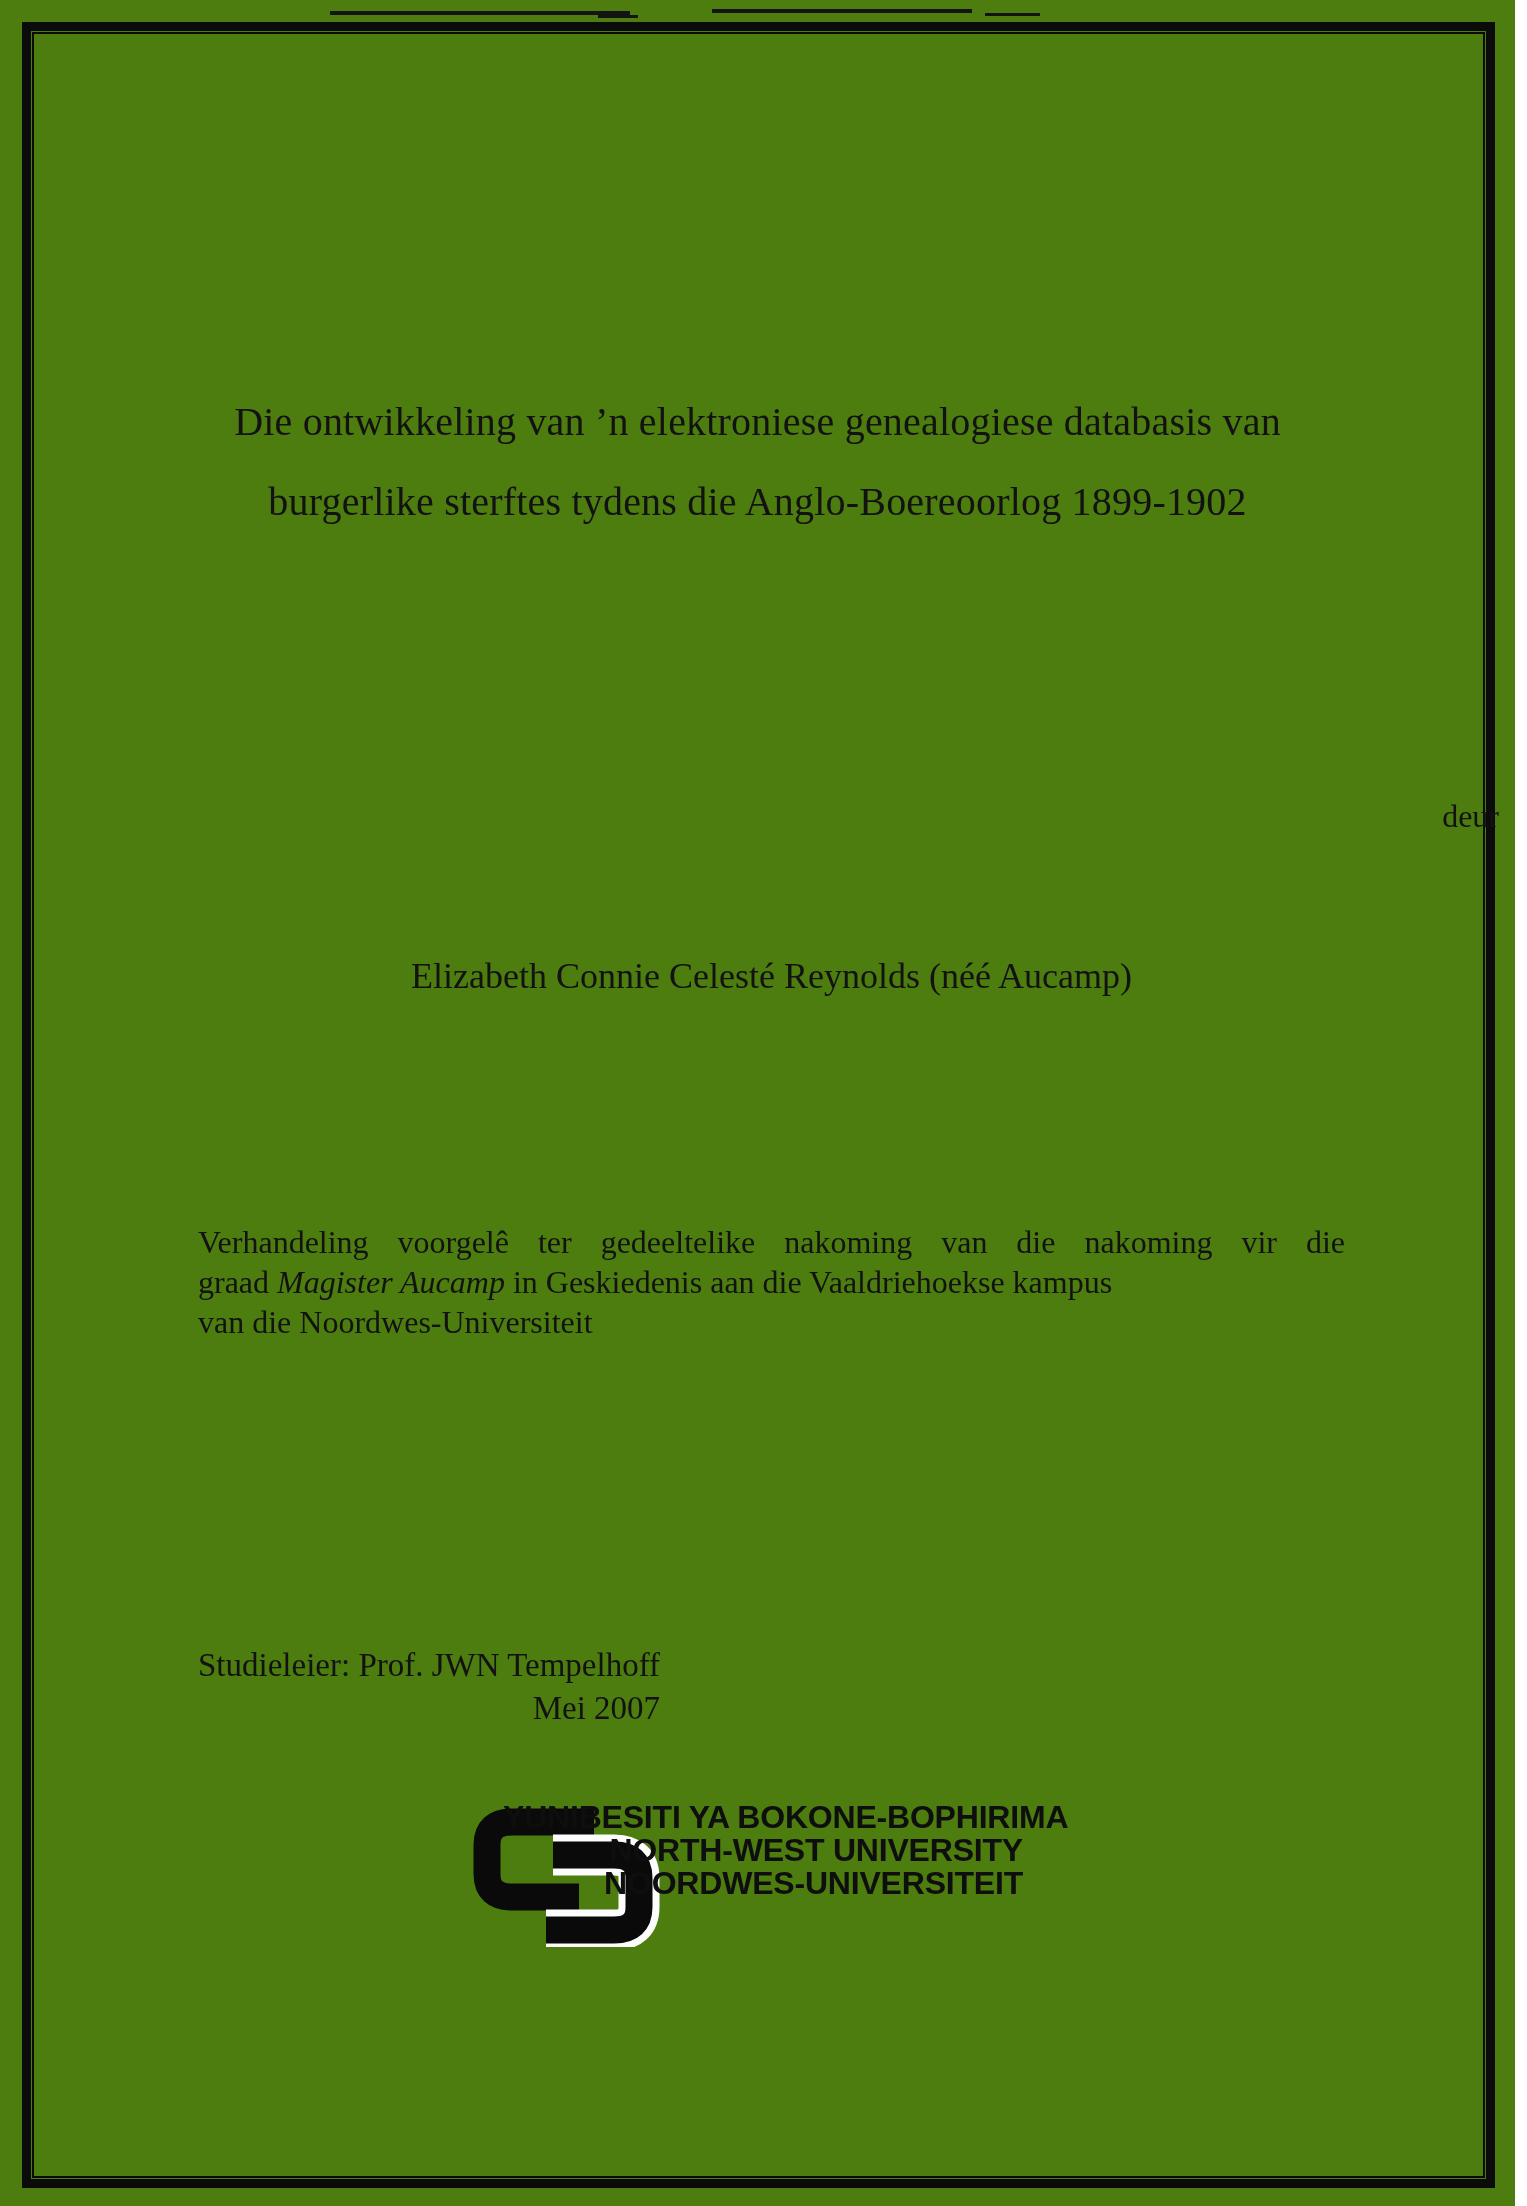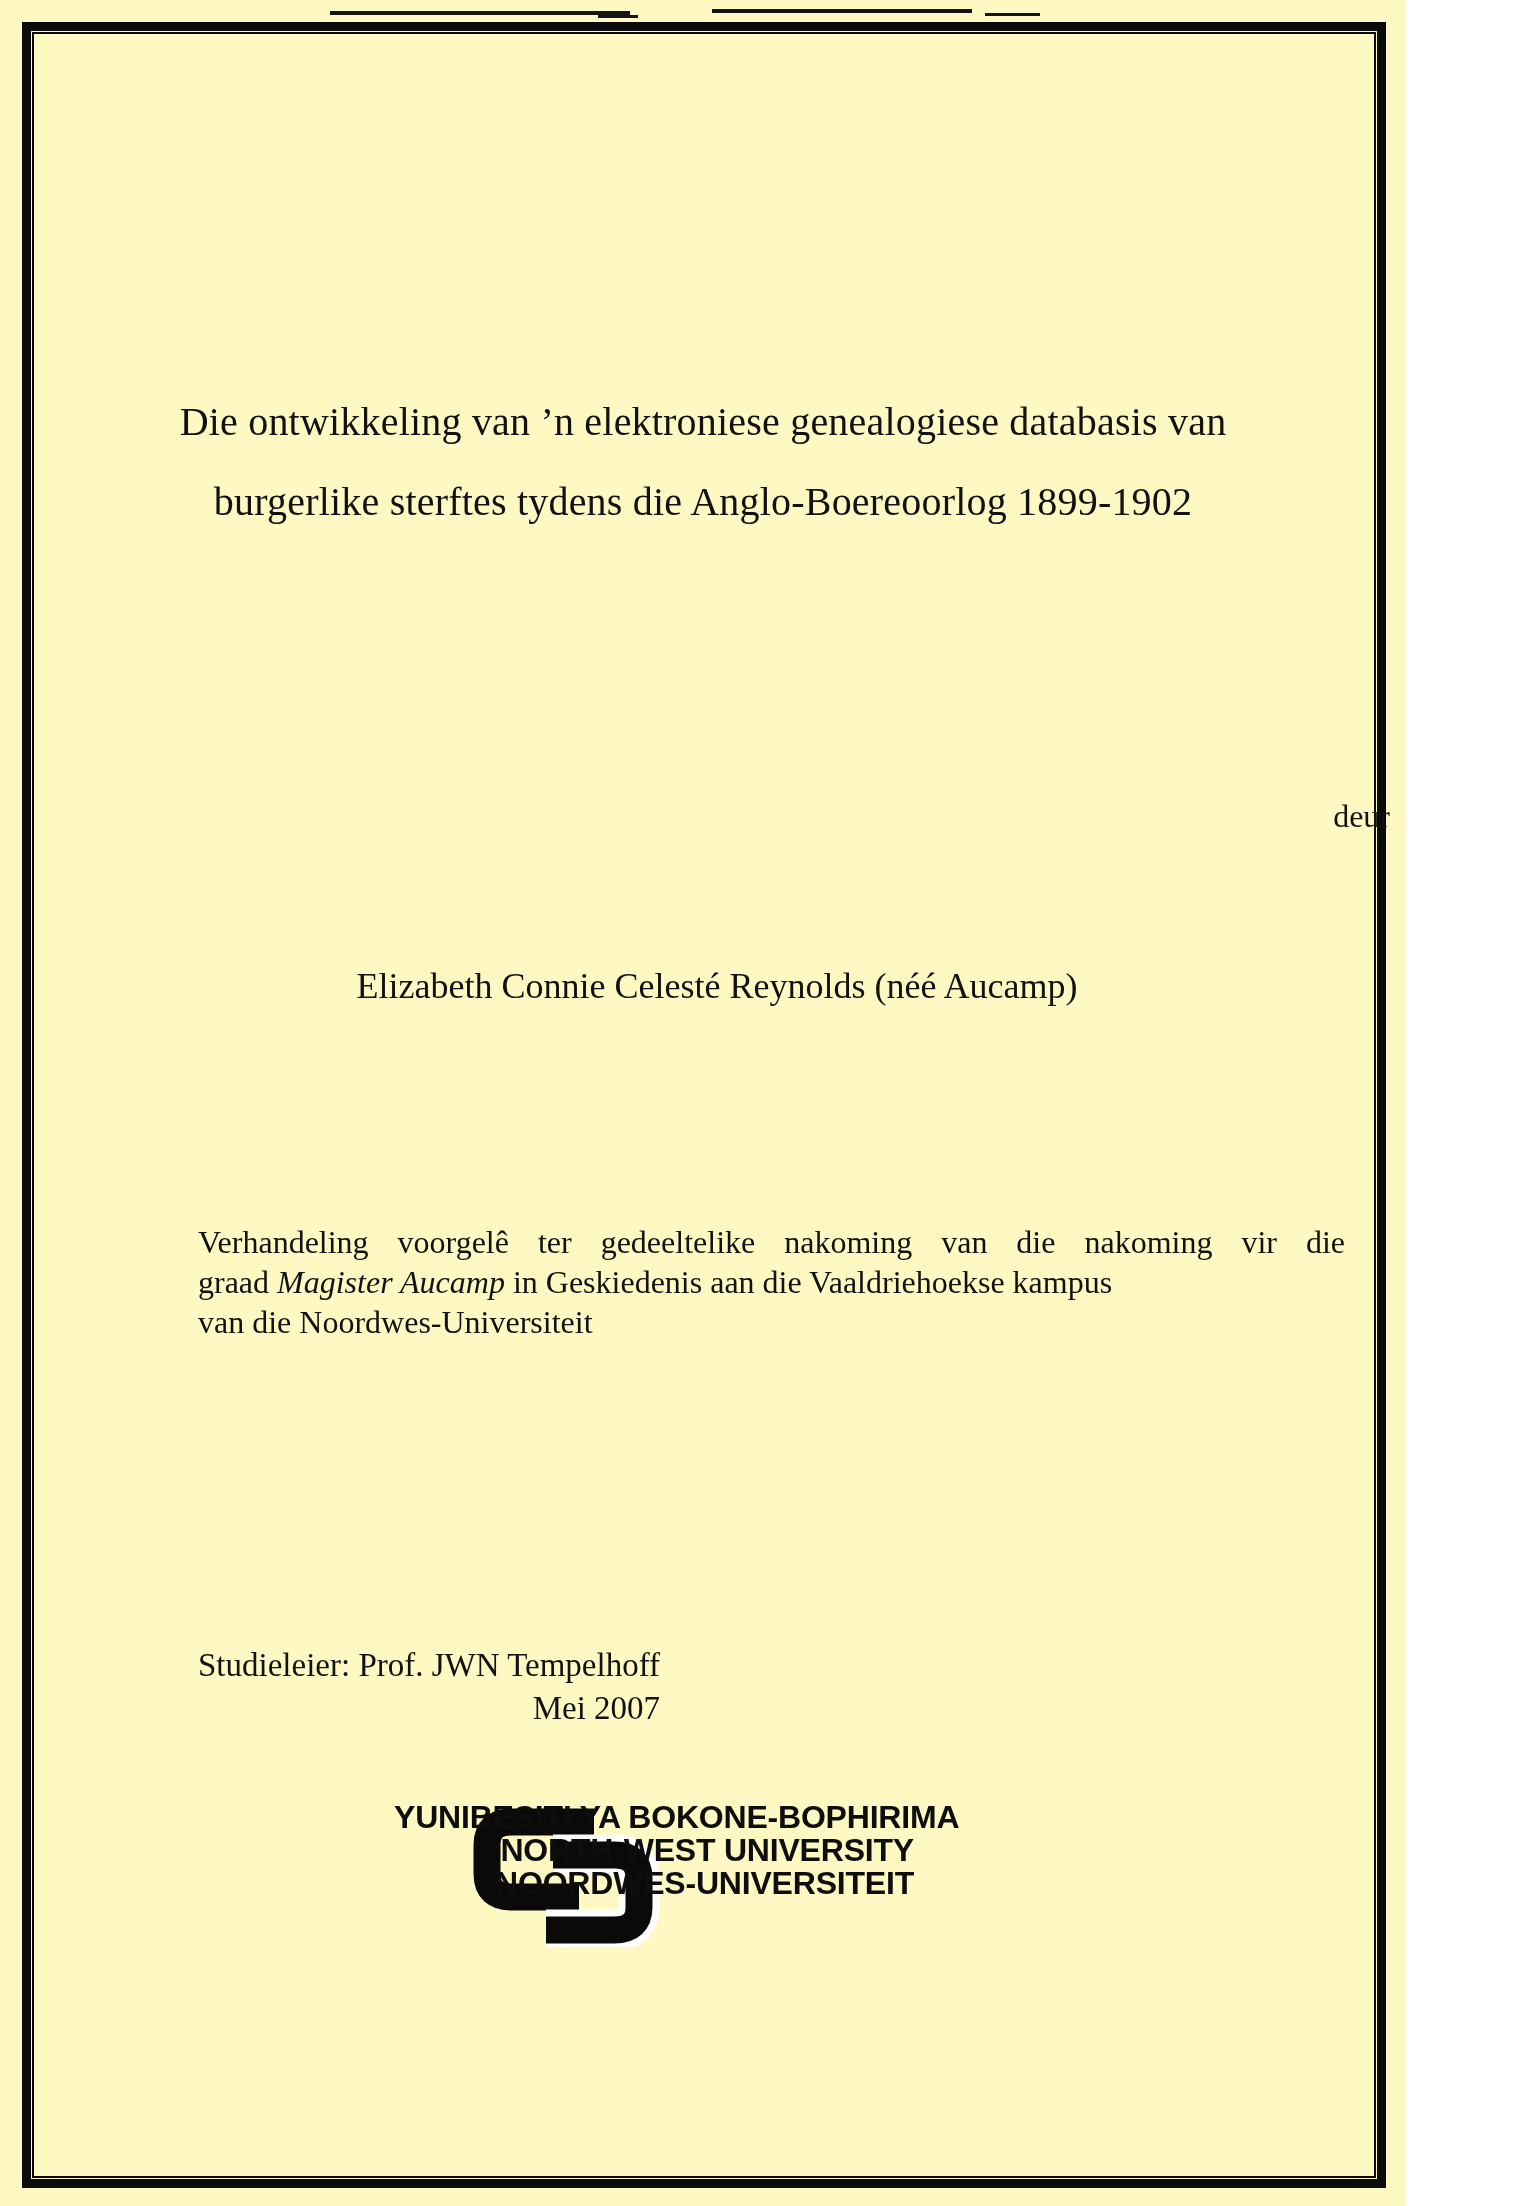--- a/index.html
+++ b/index.html
@@ -2,23 +2,23 @@
 <html><head>
 <meta charset="utf-8">
 <style>
   html, body {
     margin: 0;
     padding: 0;
     background: #ffffff;
   }
   .canvas {
     position: relative;
-    width: 1406px;
+    width: 1515px;
     height: 2206px;
-    background: #fef9c3;
+    background: #4d7c0f;
     overflow: hidden;
     font-family: "Liberation Serif", serif;
     color: #121212;
   }
   
   .frame {
     position: absolute;
     left: 22px; top: 22px; right: 20px; bottom: 18px;
     border: 9px solid #0b0b0b;
   }
@@ -48,21 +48,20 @@
     text-align: right;
     font-size: 32px;
     line-height: 40px;
   }
   .author {
     position: absolute;
     top: 948px; left: 28px; right: 0;
     text-align: center;
     font-size: 36px;
     line-height: 56px;
-    margin-top: 10px;
   }
   .thesis-par {
     position: absolute;
     top: 1222px; left: 198px;
     width: 1147px;
     font-size: 32px;
     line-height: 40px;
   }
   .thesis-line-justify {
     text-align: justify;

